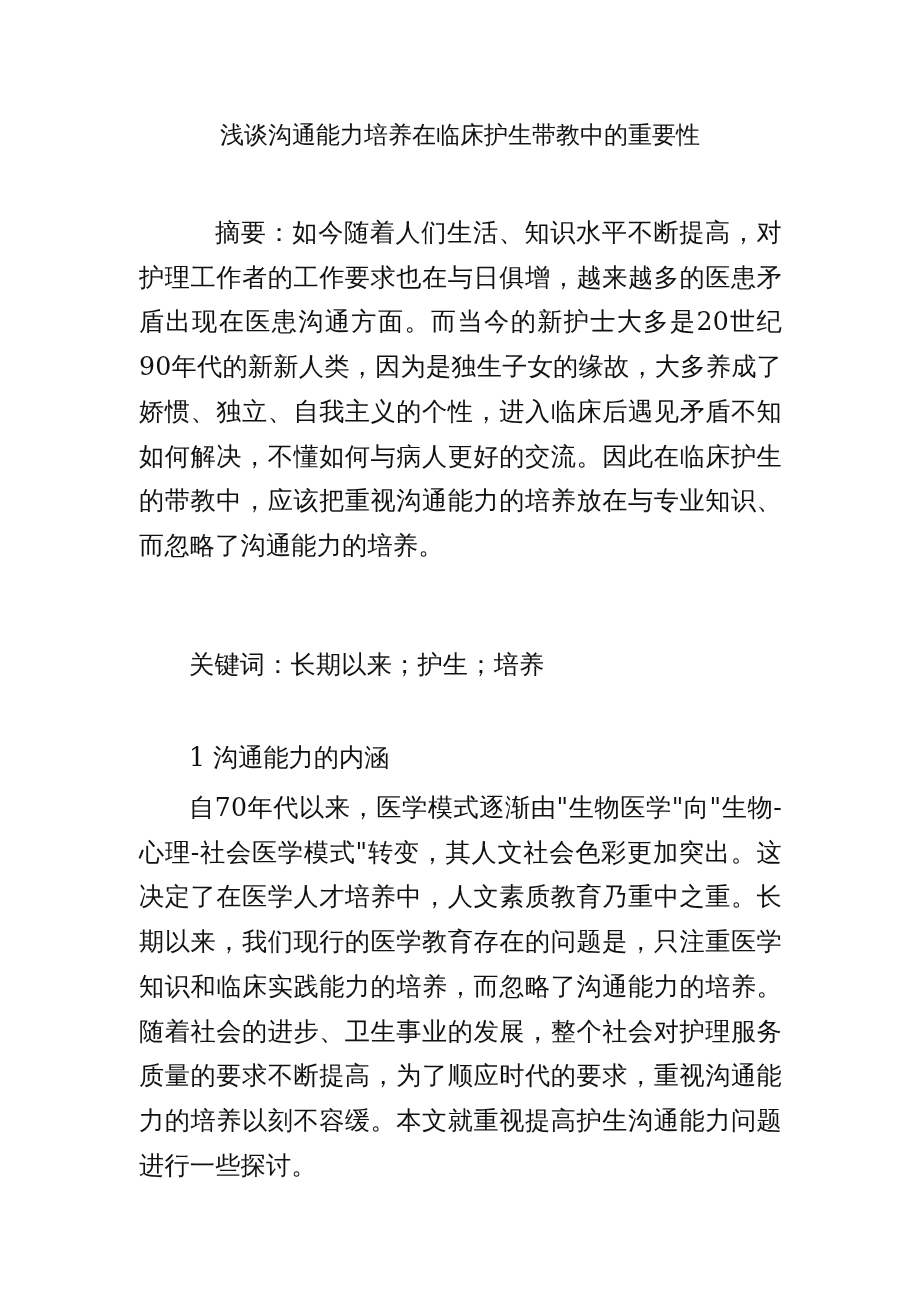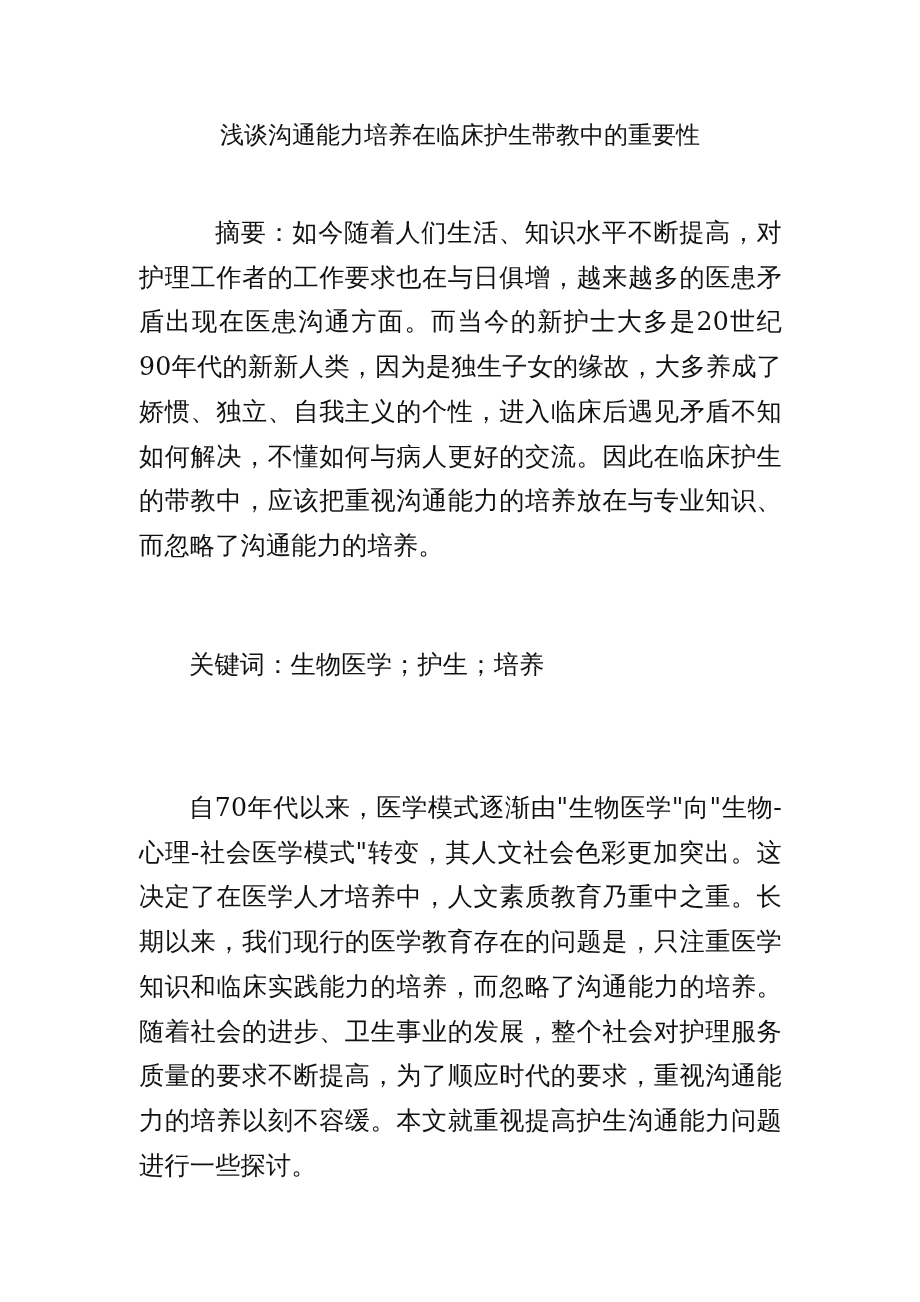--- a/index.html
+++ b/index.html
@@ -25,17 +25,18 @@
   .body1 { top: 786px; text-indent: 50px; }
 </style>
 </head>
 <body>
 
 <div class="page">
   <h1 class="title">浅谈沟通能力培养在临床护生带教中的重要性</h1>
 
   <p class="para abstract">摘要：如今随着人们生活、知识水平不断提高，对护理工作者的工作要求也在与日俱增，越来越多的医患矛盾出现在医患沟通方面。而当今的新护士大多是20世纪90年代的新新人类，因为是独生子女的缘故，大多养成了娇惯、独立、自我主义的个性，进入临床后遇见矛盾不知如何解决，不懂如何与病人更好的交流。因此在临床护生的带教中，应该把重视沟通能力的培养放在与专业知识、而忽略了沟通能力的培养。</p>
 
-  <p class="para keywords">关键词：生物医学；护生；培养</p>
+  <p class="para keywords">关键词：长期以来；护生；培养</p>
 
+  <h2 class="heading">1 沟通能力的内涵</h2>
 
   <p class="para body1">自70年代以来，医学模式逐渐由"生物医学"向"生物-心理-社会医学模式"转变，其人文社会色彩更加突出。这决定了在医学人才培养中，人文素质教育乃重中之重。长期以来，我们现行的医学教育存在的问题是，只注重医学知识和临床实践能力的培养，而忽略了沟通能力的培养。随着社会的进步、卫生事业的发展，整个社会对护理服务质量的要求不断提高，为了顺应时代的要求，重视沟通能力的培养以刻不容缓。本文就重视提高护生沟通能力问题进行一些探讨。</p>
 </div>
 
 </body></html>

